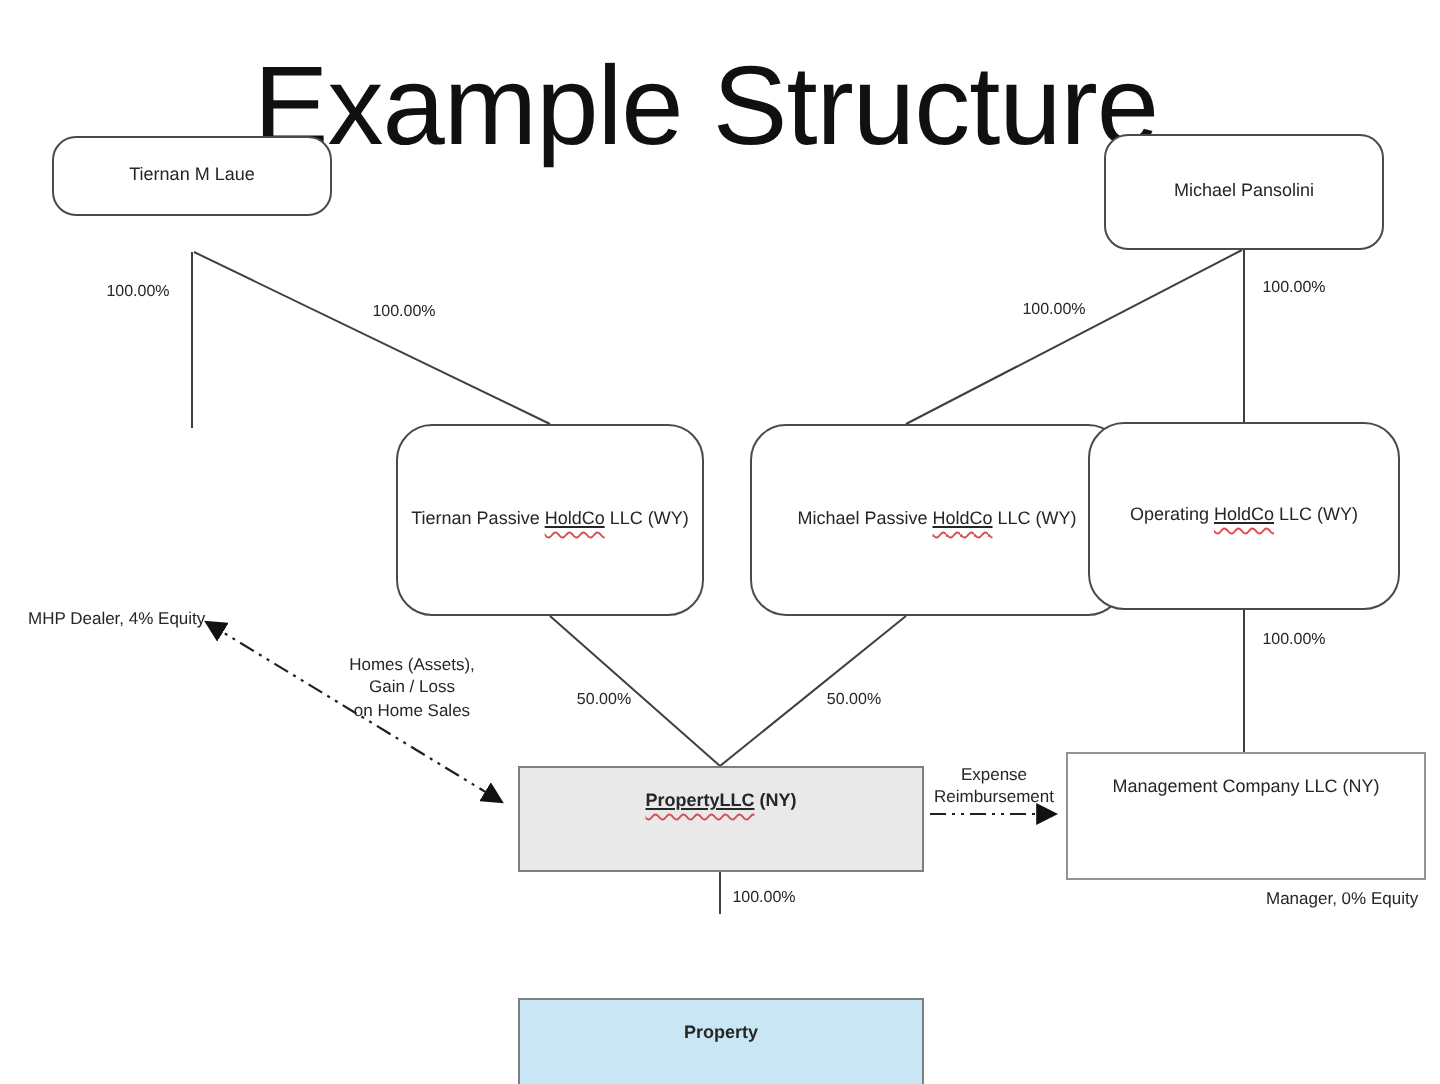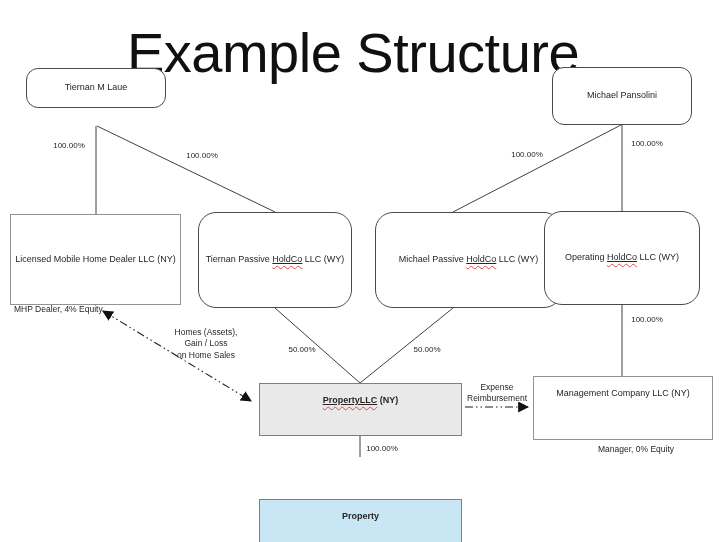--- a/index.html
+++ b/index.html
@@ -59,23 +59,20 @@
   </svg>
 
   <div class="node r12" style="left:26px;top:68px;width:140px;height:40px;">
     <span>Tiernan M Laue</span>
   </div>
 
   <div class="node r12" style="left:552px;top:67px;width:140px;height:58px;">
     <span>Michael Pansolini</span>
   </div>
 
-  <div class="node square" style="left:10px;top:214px;width:171px;height:91px;">
-    <span>Licensed Mobile Home Dealer LLC (NY)</span>
-  </div>
 
   <div class="node r18" style="left:198px;top:212px;width:154px;height:96px;">
     <span><span>Tiernan Passive </span><span class="u"><span class="sq">HoldCo</span></span><span> LLC (WY)</span></span>
   </div>
 
   <div class="node r18" style="left:375px;top:212px;width:187px;height:96px;">
     <span><span>Michael Passive </span><span class="u"><span class="sq">HoldCo</span></span><span> LLC (WY)</span></span>
   </div>
 
   <div class="node r18" style="left:544px;top:211px;width:156px;height:94px;">
@@ -102,15 +99,15 @@
   <div class="pct" style="left:427px;top:345px;">50.00%</div>
   <div class="pct" style="left:647px;top:315px;">100.00%</div>
   <div class="pct" style="left:382px;top:444px;">100.00%</div>
 
   <div class="note" style="left:14px;top:304px;">MHP Dealer, 4% Equity</div>
   <div class="note ctr" style="left:206px;top:327px;">Homes (Assets),
 Gain / Loss
 on Home Sales</div>
   <div class="note ctr" style="left:497px;top:382px;">Expense
 Reimbursement</div>
-  <div class="note" style="left:598px;top:444px;">Manager, 0% Equity</div>
+  <div class="note" style="left:633px;top:444px;">Manager, 0% Equity</div>
 
 </div>
 
 </body></html>

